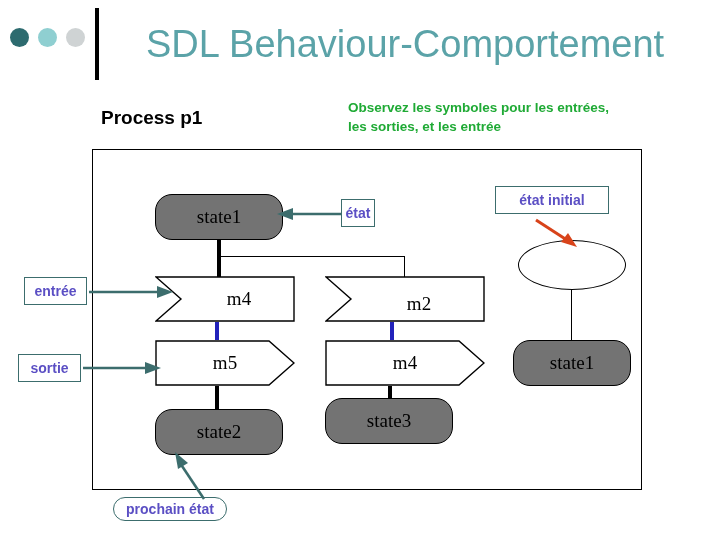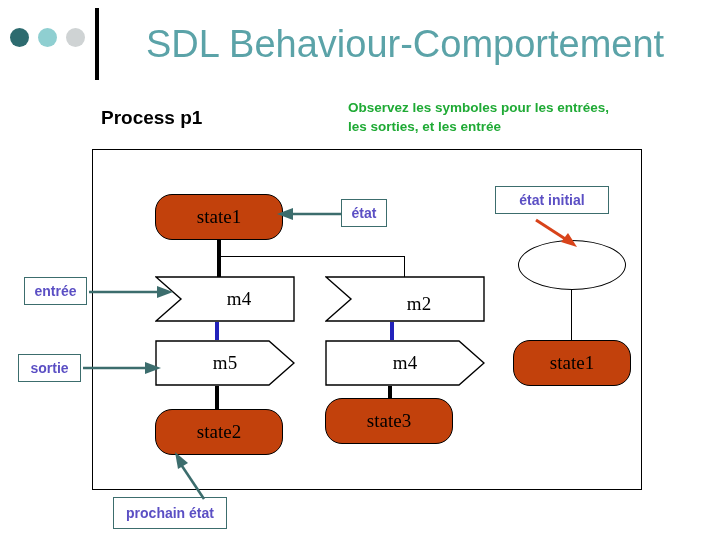--- a/index.html
+++ b/index.html
@@ -42,21 +42,21 @@
   }
 
   
   .shape{position:absolute;box-sizing:border-box;}
   .shape .lbl{
     position:absolute;left:0;top:0;width:100%;height:100%;
     display:flex;align-items:center;justify-content:center;
     font-family:"Liberation Serif", serif;font-size:19px;color:#000;
   }
   .state{
-    border:1.4px solid #000;border-radius:17px;background:#c2410c;
+    border:1.4px solid #000;border-radius:17px;background:#737373;
   }
   .ellipse{border:1.4px solid #000;border-radius:50%;background:#fff;}
   .iosvg{position:absolute;left:0;top:0;}
 
   
   .conn{position:absolute;background:#000;}
   .conn.thick{width:4px;}
   .conn.thin{width:1.4px;}
   .conn.hthin{height:1.4px;}
   .conn.blue{width:3.5px;background:#2222bb;}
@@ -144,21 +144,21 @@
   <div class="shape state" style="left:325px;top:398px;width:128px;height:46px;">
     <span class="lbl">state3</span>
   </div>
 
   <div class="shape ellipse" style="left:518px;top:240px;width:108px;height:50px;"></div>
   <div class="conn thin" style="left:571px;top:290px;height:50px;"></div>
   <div class="shape state" style="left:513px;top:340px;width:118px;height:46px;">
     <span class="lbl">state1</span>
   </div>
 
-  <div class="callout" style="left:341px;top:199px;width:46px;height:28px;">état</div>
+  <div class="callout" style="left:341px;top:199px;width:34px;height:28px;">état</div>
   <svg class="arrowsvg" width="70" height="20" style="left:275px;top:204px;">
     <line x1="66" y1="10" x2="16" y2="10" stroke="#3c6d6d" stroke-width="2.6"></line>
     <path d="M2,10 L18,4 L18,16 Z" fill="#3c6d6d"></path>
   </svg>
 
   <div class="callout" style="left:495px;top:186px;width:114px;height:28px;">état initial</div>
   <svg class="arrowsvg" width="60" height="50" style="left:532px;top:216px;">
     <line x1="4" y1="4" x2="38" y2="26" stroke="#d8431a" stroke-width="3"></line>
     <path d="M45,31 L29,26 L36,17 Z" fill="#d8431a"></path>
   </svg>
@@ -168,19 +168,19 @@
     <line x1="2" y1="10" x2="72" y2="10" stroke="#3c6d6d" stroke-width="2.6"></line>
     <path d="M86,10 L70,4 L70,16 Z" fill="#3c6d6d"></path>
   </svg>
 
   <div class="callout" style="left:18px;top:354px;width:63px;height:28px;">sortie</div>
   <svg class="arrowsvg" width="90" height="20" style="left:81px;top:358px;">
     <line x1="2" y1="10" x2="66" y2="10" stroke="#3c6d6d" stroke-width="2.6"></line>
     <path d="M80,10 L64,4 L64,16 Z" fill="#3c6d6d"></path>
   </svg>
 
-  <div class="callout" style="left:113px;top:497px;width:114px;height:32px;">prochain état</div>
+  <div class="callout" style="left:113px;top:497px;width:114px;height:24px;border-radius:14px;">prochain état</div>
   <svg class="arrowsvg" width="60" height="60" style="left:168px;top:449px;">
     <line x1="36" y1="50" x2="12" y2="14" stroke="#3c6d6d" stroke-width="2.6"></line>
     <path d="M7,3 L20,14 L10,20 Z" fill="#3c6d6d"></path>
   </svg>
 
 </div>
 
 </body></html>

